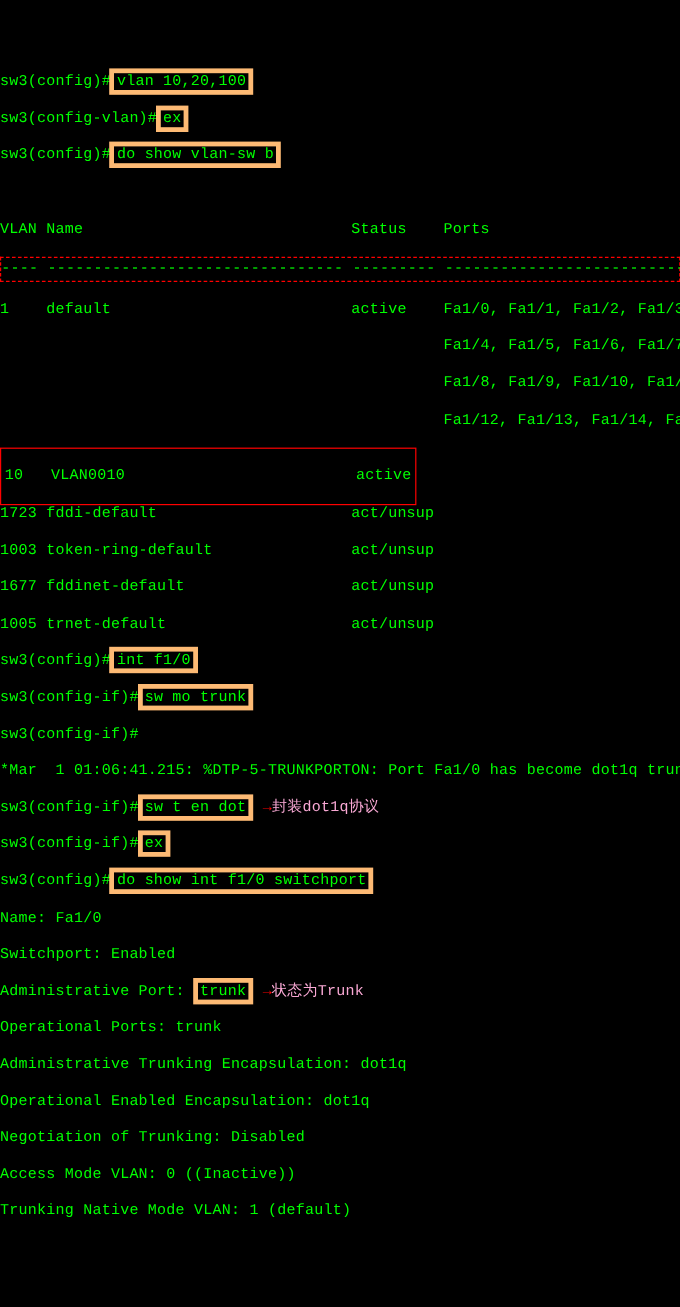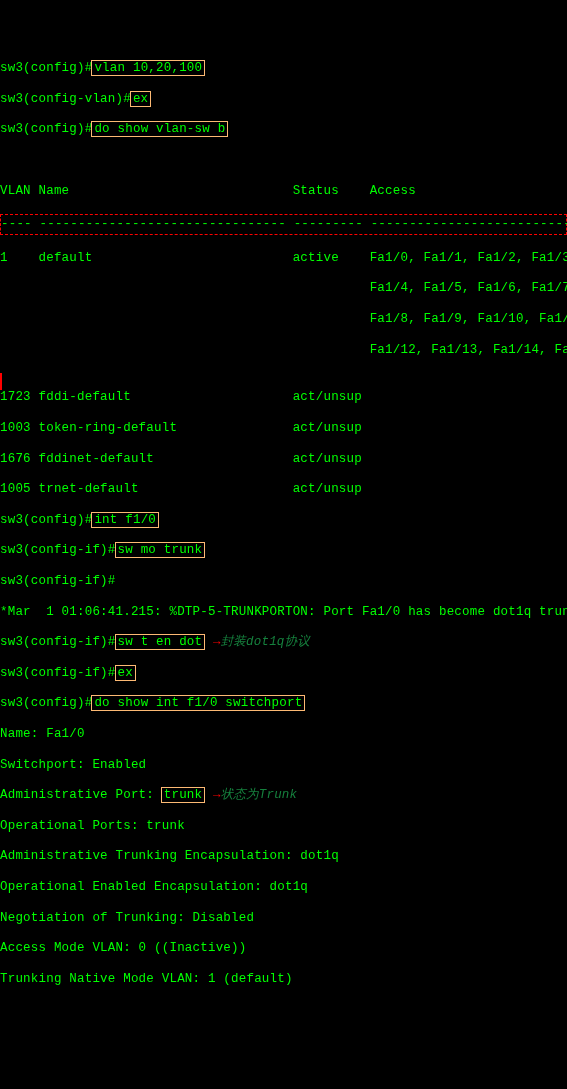--- a/index.html
+++ b/index.html
@@ -10,22 +10,22 @@
       font-size:12.5px;
       line-height:15.3px;
       white-space:pre;
       letter-spacing:0.2px;
       width:567px;
       height:1089px;
       overflow:hidden;
       position:relative;
     }
     .row { display:block; height:15.3px; position:relative; }
-    .box { border:1px solid #fdba74; padding:0 2px; margin-left:-1px; }
-    .anno { color:#15803d;font-style:italic; }
+    .box { border:4px solid #fdba74; padding:0 2px; margin-left:-1px; }
+    .anno { color:#f9a8d4; }
     .arrow { color:#ff0000; }
     .vlanbox { border:1px solid #ff0000; display:inline-block; }
     .vlanbox .row { padding:0 3px; }
     .headerrow { border:1px dashed #ff0000; padding:2px 0; display:block; position:relative; }
     #logo {
       position:absolute;
       right:8px;
       bottom:8px;
       width:100px;
       height:46px;
@@ -35,31 +35,32 @@
   </style>
 </head>
 <body>
 
 
 
 <span class="row"><span>sw3(config)#</span><span class="box">vlan 10,20,100</span></span>
 <span class="row"><span>sw3(config-vlan)#</span><span class="box">ex</span></span>
 <span class="row"><span>sw3(config)#</span><span class="box">do show vlan-sw b</span></span>
 <span class="row"> </span>
-<span class="row">VLAN Name                             Status    Access</span>
+<span class="row">VLAN Name                             Status    Ports</span>
 <span class="headerrow">---- -------------------------------- --------- -------------------------------</span>
 <span class="row">1    default                          active    Fa1/0, Fa1/1, Fa1/2, Fa1/3</span>
 <span class="row">                                                Fa1/4, Fa1/5, Fa1/6, Fa1/7</span>
 <span class="row">                                                Fa1/8, Fa1/9, Fa1/10, Fa1/11</span>
 <span class="row">                                                Fa1/12, Fa1/13, Fa1/14, Fa1/15</span>
 <span class="vlanbox">
+<span class="row">10   VLAN0010                         active</span>
 </span>
 <span class="row">1723 fddi-default                     act/unsup</span>
 <span class="row">1003 token-ring-default               act/unsup</span>
-<span class="row">1676 fddinet-default                  act/unsup</span>
+<span class="row">1677 fddinet-default                  act/unsup</span>
 <span class="row">1005 trnet-default                    act/unsup</span>
 <span class="row"><span>sw3(config)#</span><span class="box">int f1/0</span></span>
 <span class="row"><span>sw3(config-if)#</span><span class="box">sw mo trunk</span></span>
 <span class="row">sw3(config-if)#</span>
 <span class="row">*Mar  1 01:06:41.215: %DTP-5-TRUNKPORTON: Port Fa1/0 has become dot1q trunk</span>
 <span class="row"><span>sw3(config-if)#</span><span class="box">sw t en dot</span><span class="arrow"> →</span><span class="anno">封装dot1q协议</span></span>
 <span class="row"><span>sw3(config-if)#</span><span class="box">ex</span></span>
 <span class="row"><span>sw3(config)#</span><span class="box">do show int f1/0 switchport</span></span>
 <span class="row">Name: Fa1/0</span>
 <span class="row">Switchport: Enabled</span>

